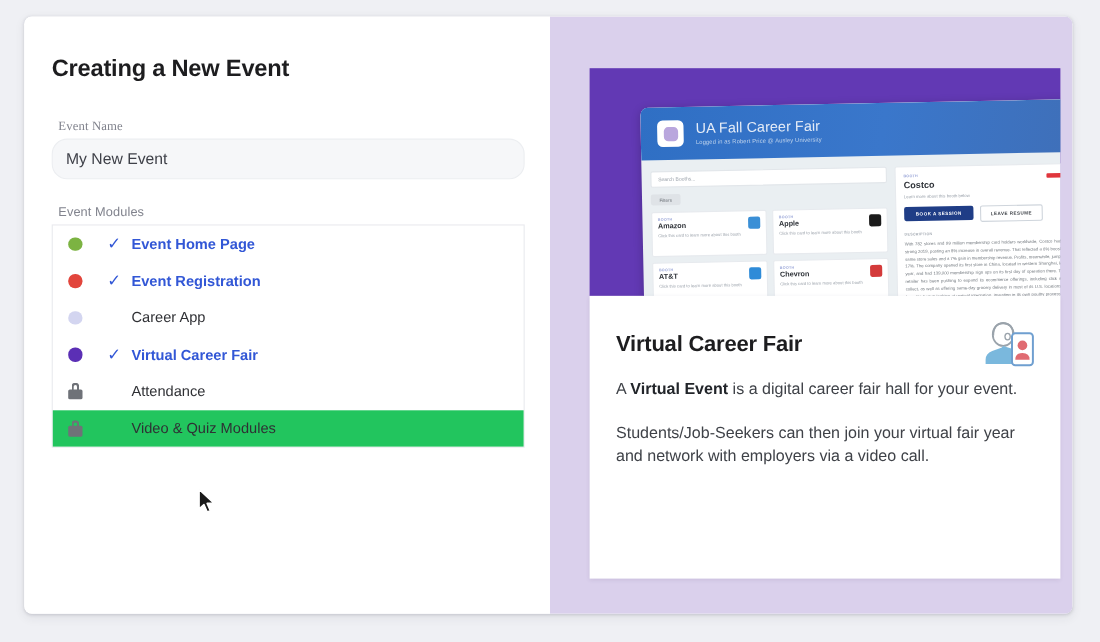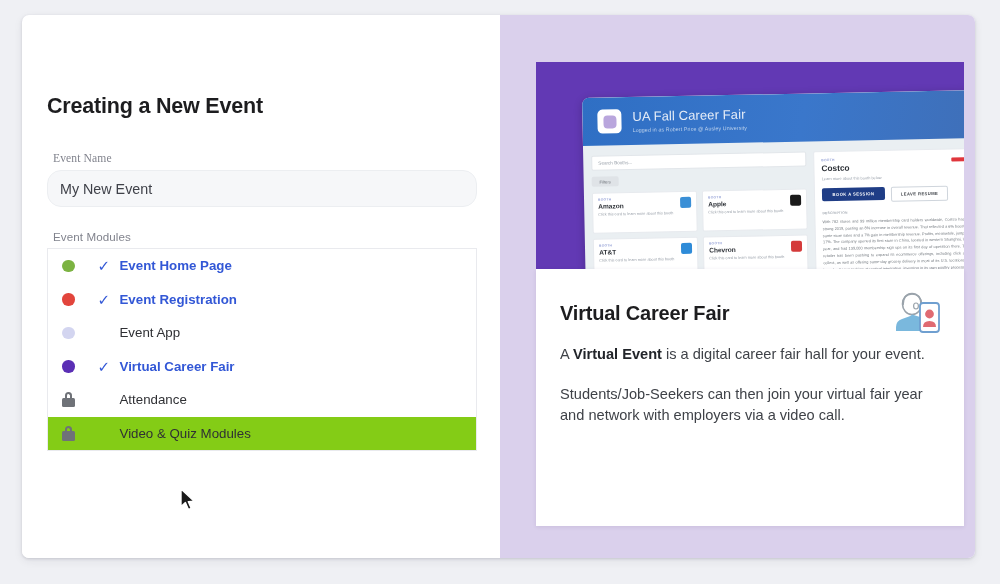--- a/index.html
+++ b/index.html
@@ -14,21 +14,21 @@
   .app-card{
     position:absolute;left:22px;top:15px;width:953px;height:543px;
     background:#ffffff;border-radius:7px;
     box-shadow:0 1px 3px rgba(40,40,60,.16),0 3px 10px rgba(40,40,60,.07);
     display:flex;overflow:hidden;
   }
 
   
   .form-panel{
     width:478px;flex:0 0 478px;background:#fff;
-    padding:0;position:relative;box-sizing:border-box;margin-top:44px;
+    padding:0;position:relative;box-sizing:border-box;
   }
   .form-inner{padding:26px 24px 0 25px;}
   .page-title{
     font-size:21.5px;font-weight:bold;color:#1d1d1f;letter-spacing:-.2px;
     margin:9px 0 0 0;
   }
 
   .field-label{
     font-size:11.6px;color:#81838d;margin:33px 0 5px 6px;letter-spacing:.1px;font-family:Liberation Serif, serif;
   }
@@ -46,21 +46,21 @@
   
   .module-list{
     width:430px;box-sizing:border-box;
     border:1px solid #e9eaee;border-top:1px solid #e9eaee;
     background:#fff;
   }
   .module-row{
     height:33.5px;display:flex;align-items:center;
     padding-left:14px;box-sizing:border-box;
   }
-  .module-row.highlight{background:#84cc16;text-align:right;}
+  .module-row.highlight{background:#22c55e;text-align:right;}
 
   .dot{width:12.5px;height:12.5px;border-radius:50%;flex:0 0 12.5px;}
   .lock{
     width:13px;height:15px;flex:0 0 13px;position:relative;margin-left:-.5px;
   }
   .lock .shackle{
     position:absolute;left:3px;top:0;width:7px;height:7px;
     border:2px solid #6f7278;border-bottom:none;
     border-radius:4px 4px 0 0;box-sizing:border-box;
   }
@@ -204,21 +204,21 @@
             <span class="module-name enabled">Event Home Page</span>
           </div>
           <div class="module-row">
             <span class="dot" style="background: rgb(226, 69, 60);"></span>
             <span class="check">✓</span>
             <span class="module-name enabled">Event Registration</span>
           </div>
           <div class="module-row">
             <span class="dot" style="background: rgb(211, 213, 240);"></span>
             <span class="check empty">✓</span>
-            <span class="module-name">Event App</span>
+            <span class="module-name">Career App</span>
           </div>
           <div class="module-row">
             <span class="dot" style="background: rgb(91, 47, 181);"></span>
             <span class="check">✓</span>
             <span class="module-name enabled">Virtual Career Fair</span>
           </div>
           <div class="module-row">
             <span class="lock">
               <span class="shackle"></span>
               <span class="body"></span>

